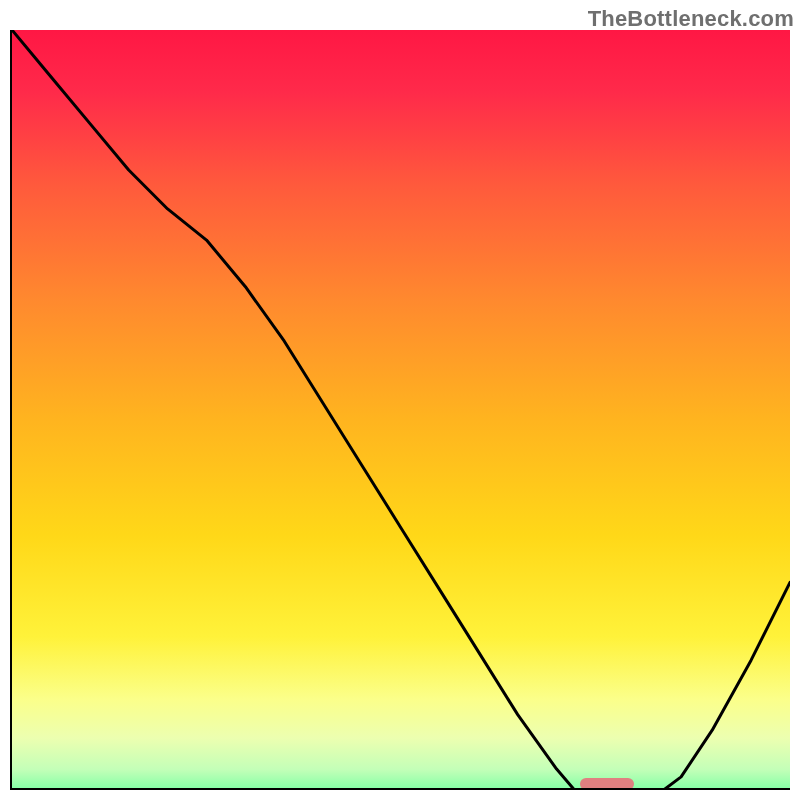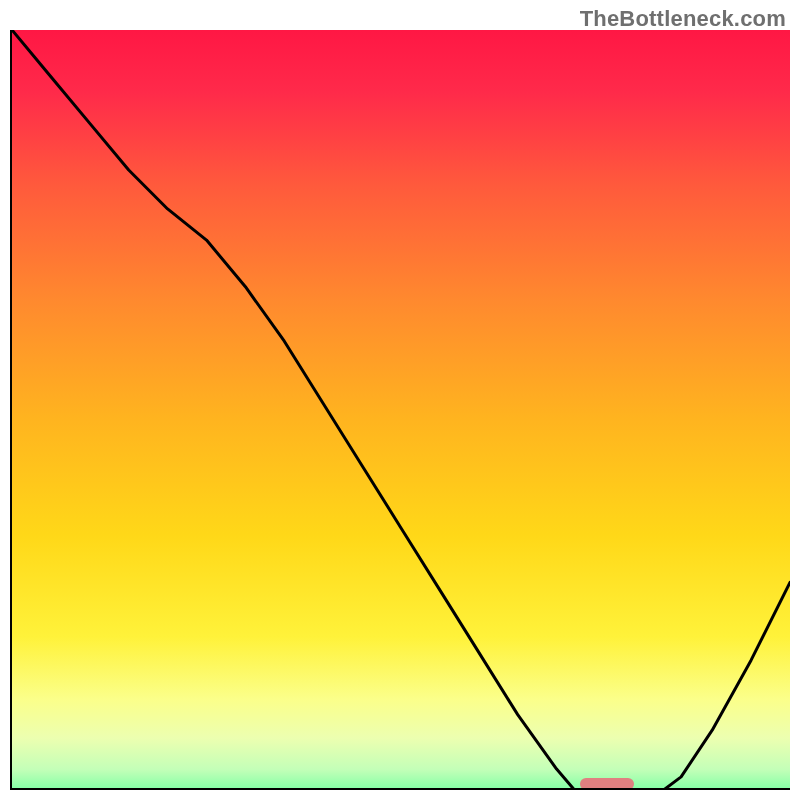--- a/index.html
+++ b/index.html
@@ -45,21 +45,21 @@
   }
   .marker {
     position: absolute;
     height: 12px;
     border-radius: 6px;
     background: #e08080;
   }
   .watermark {
     position: absolute;
     top: 6px;
-    right: 14px;
+    right: 6px;
     font-size: 22px;
     font-weight: 600;
     color: #6f6f6f;
     letter-spacing: 0.2px;
   }
 </style>
 </head>
 <body>
 
 <div class="frame">

